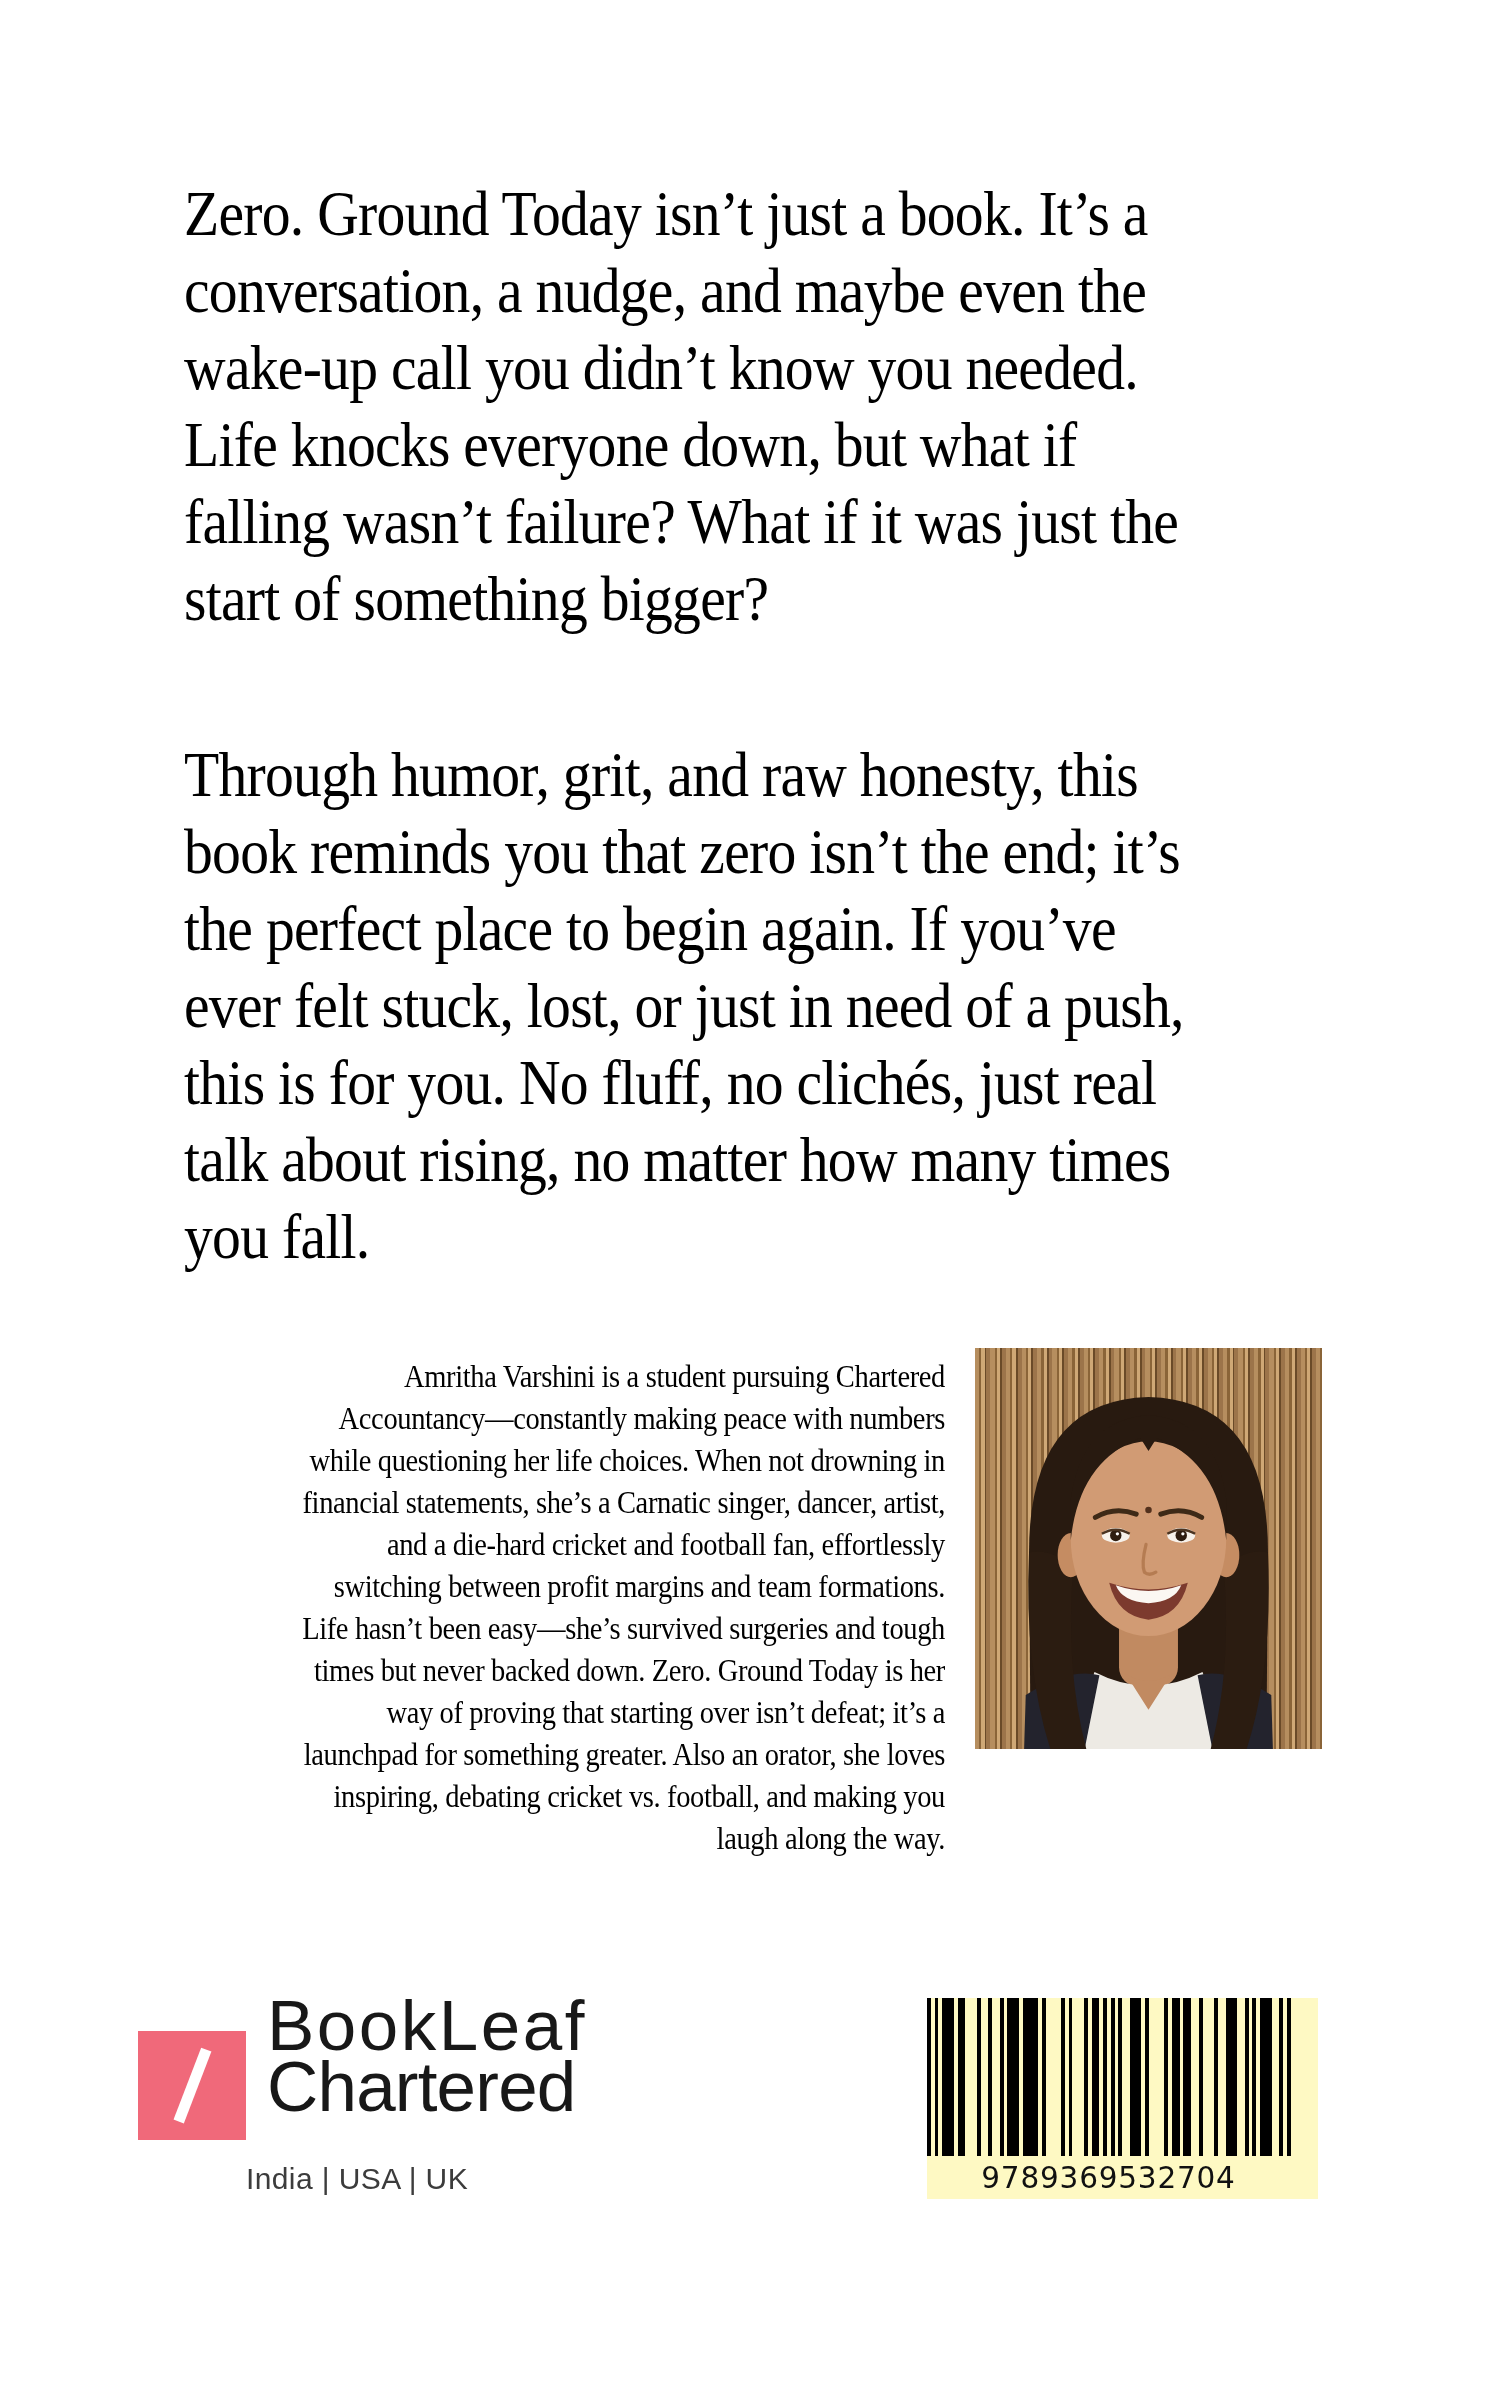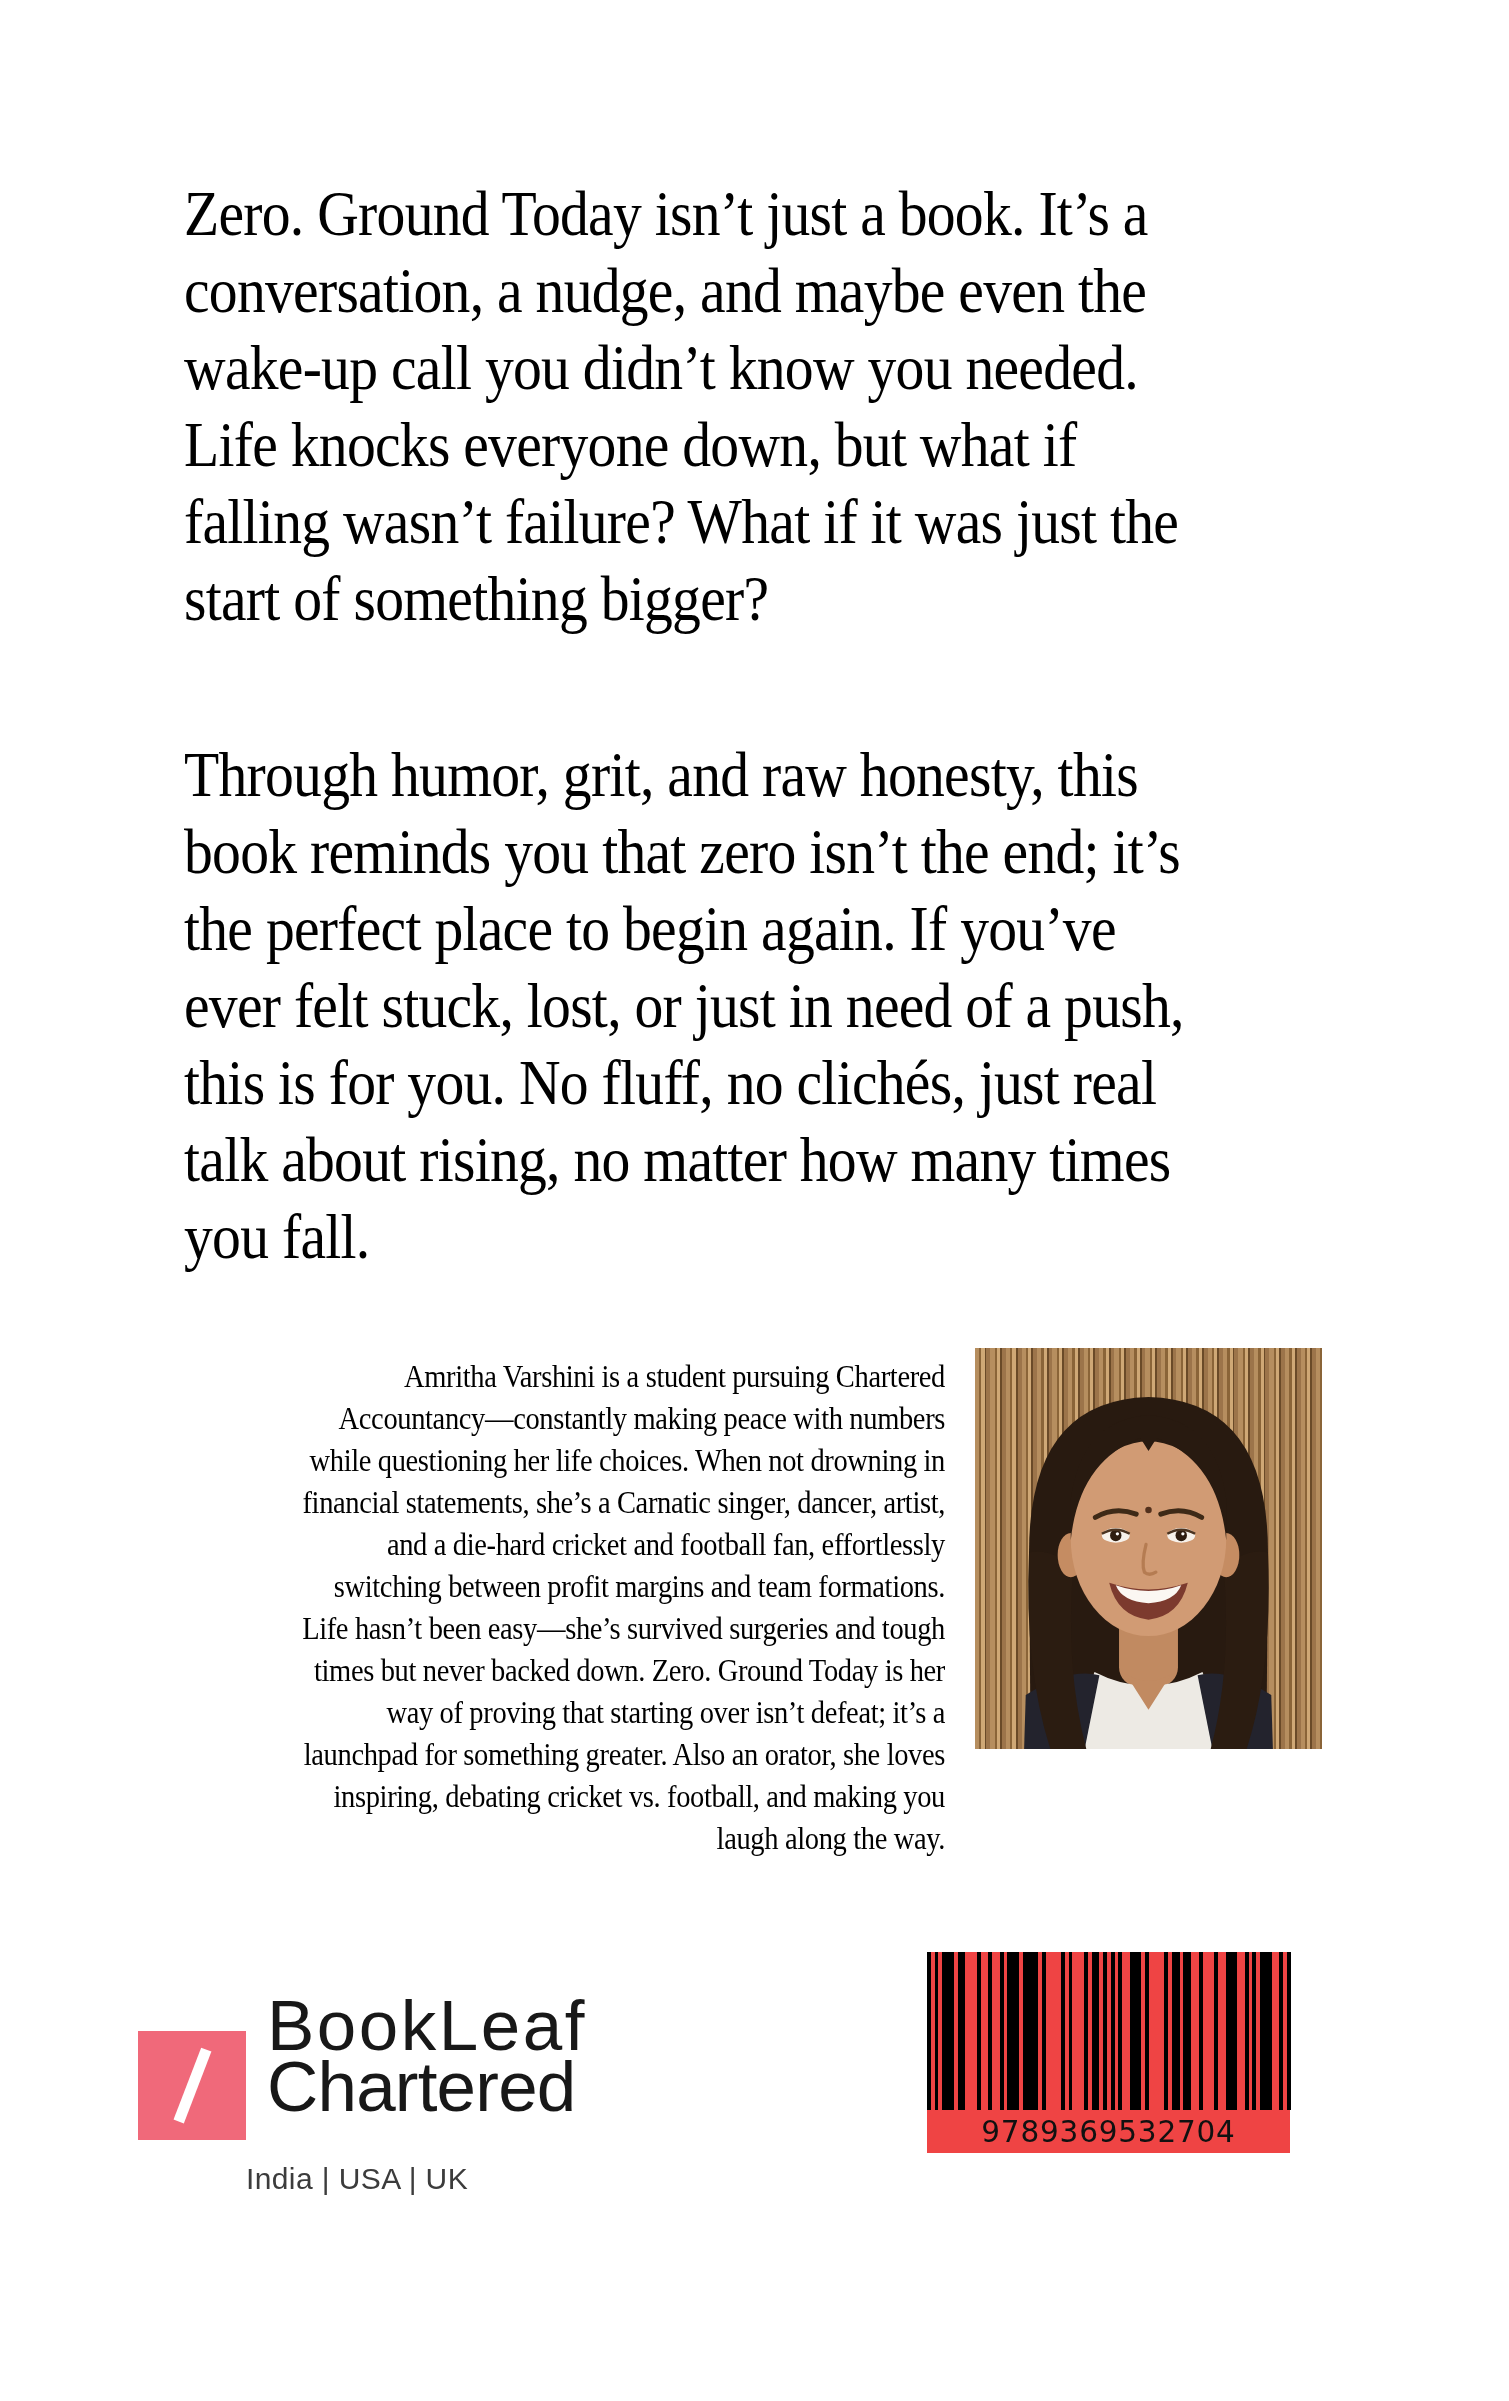--- a/index.html
+++ b/index.html
@@ -86,23 +86,23 @@
     text-align:center;
     font-family:"Liberation Sans", sans-serif;
     font-size:30px;
     line-height:34px;
     letter-spacing:0.4px;
     color:#3c3c3c;
   }
   
   .barcode{
     position:absolute;
-    left:927px;top:1952px;
-    width:363px;height:201px;
-    background:#ef4444;
+    left:927px;top:1998px;
+    width:391px;height:201px;
+    background:#fef9c3;
   }
   .bars{
     display:flex;
     width:363px;height:158px;
   }
   .bars .m{flex:1 1 0;}
   .bars .b{background:#000;}
   .barcode-number{
     position:absolute;
     left:0;top:163px;

